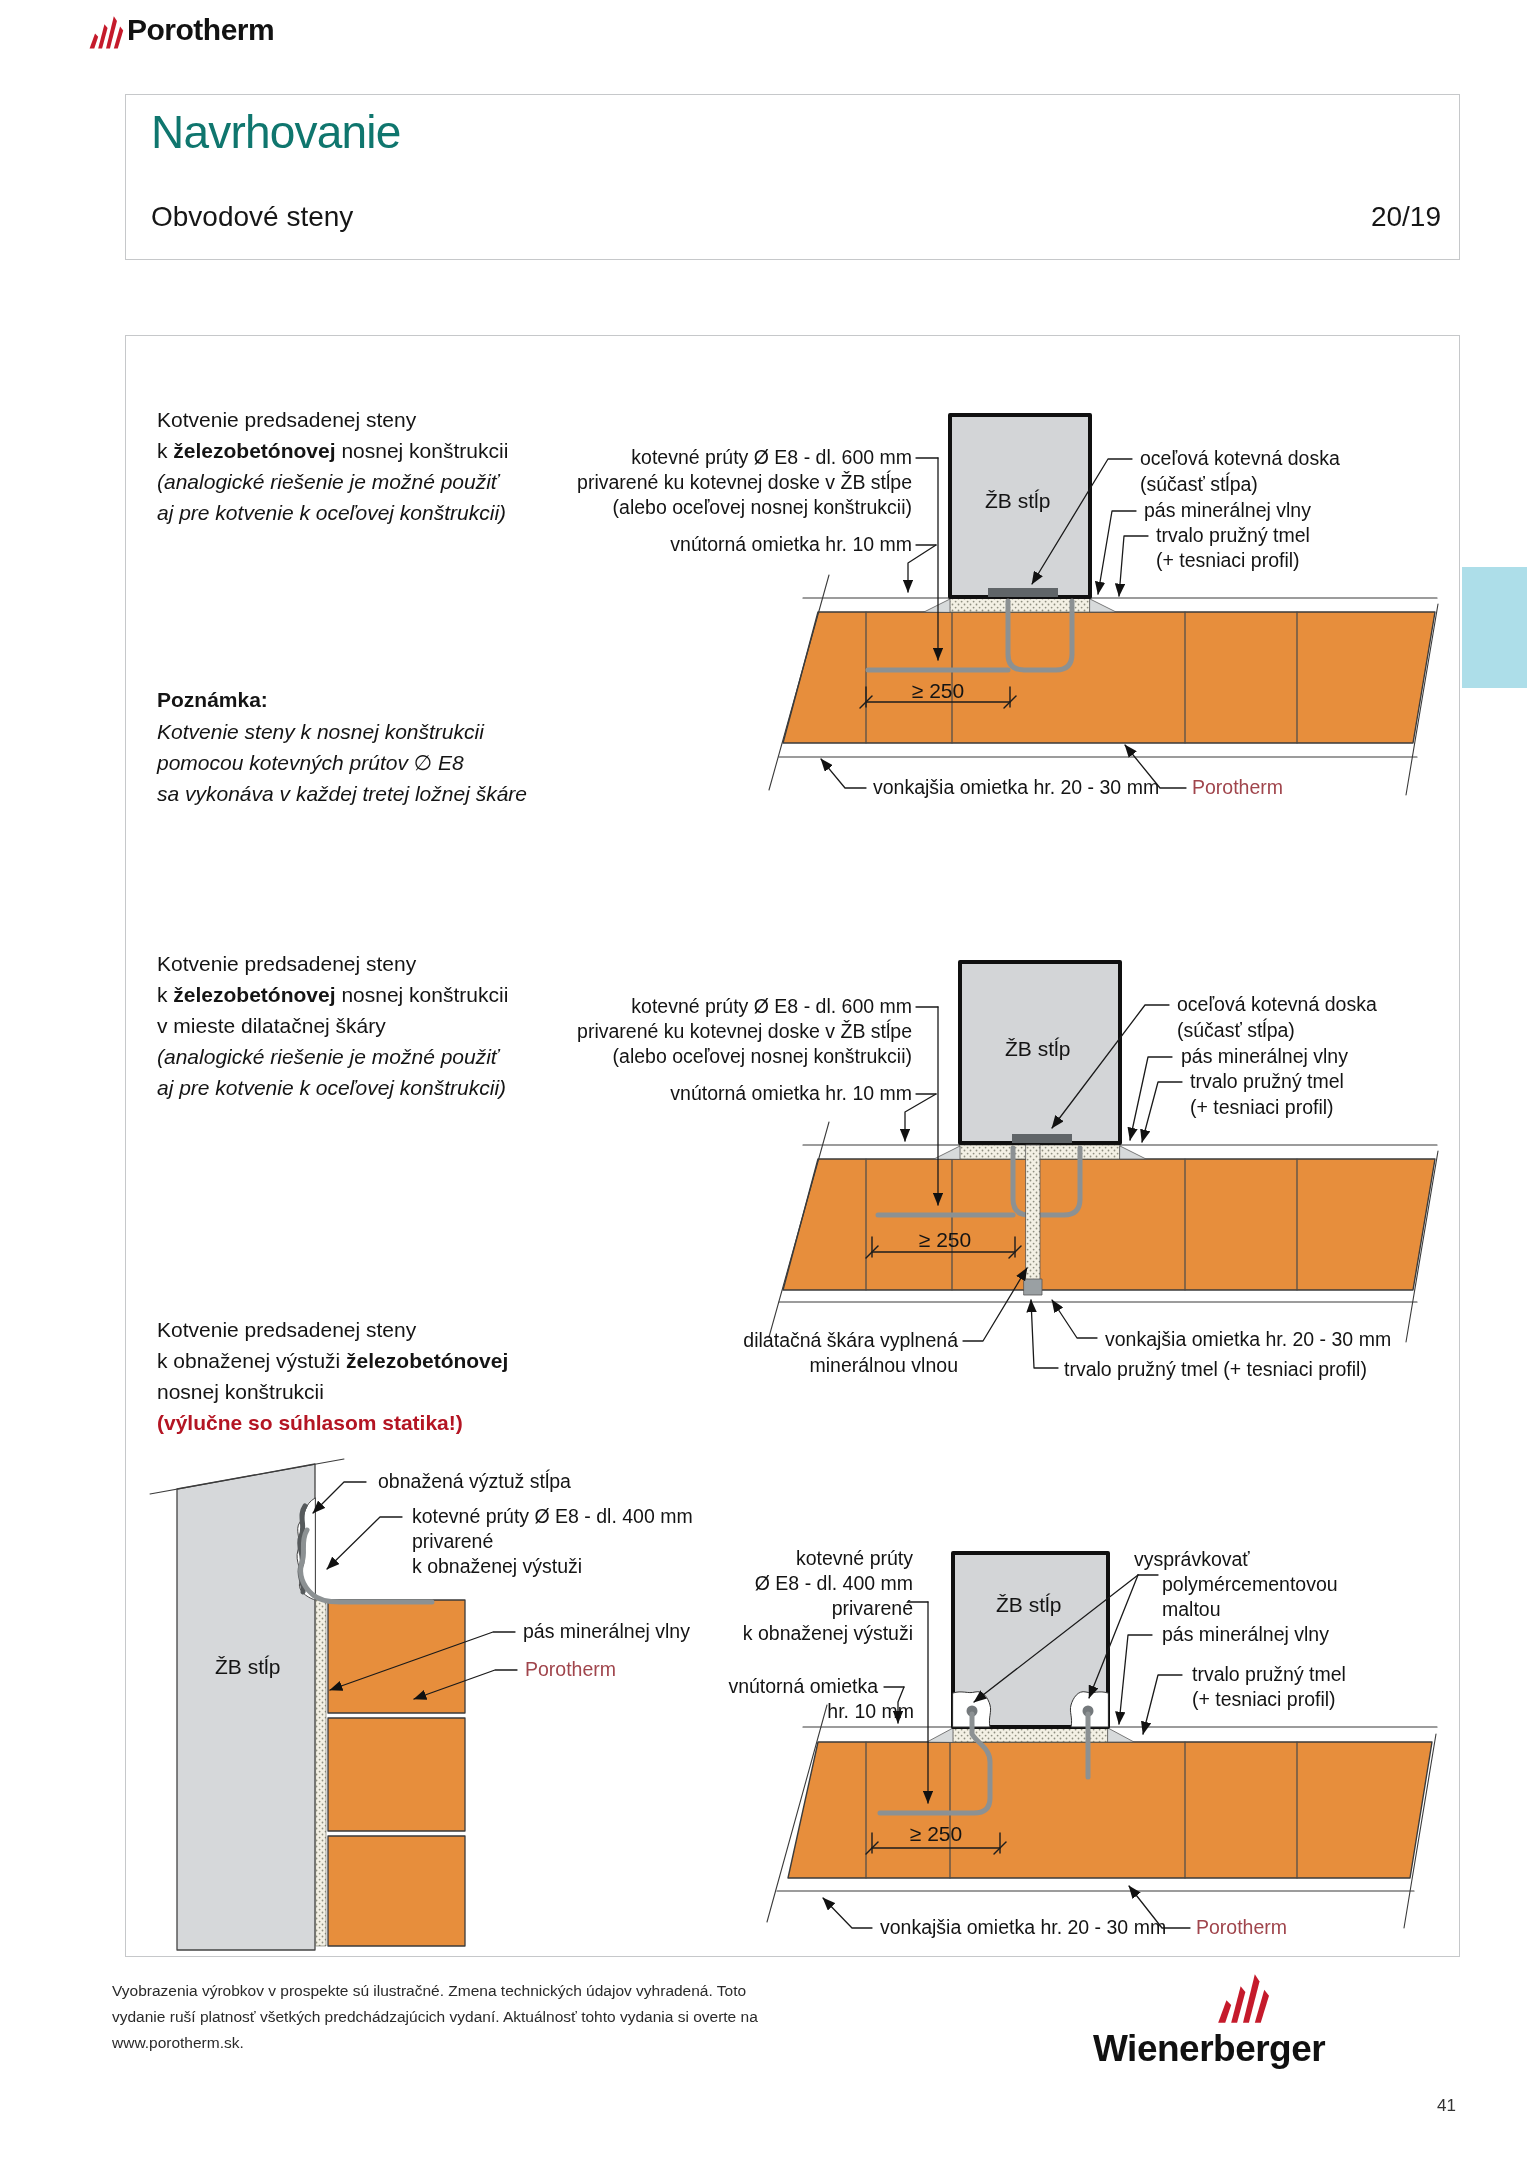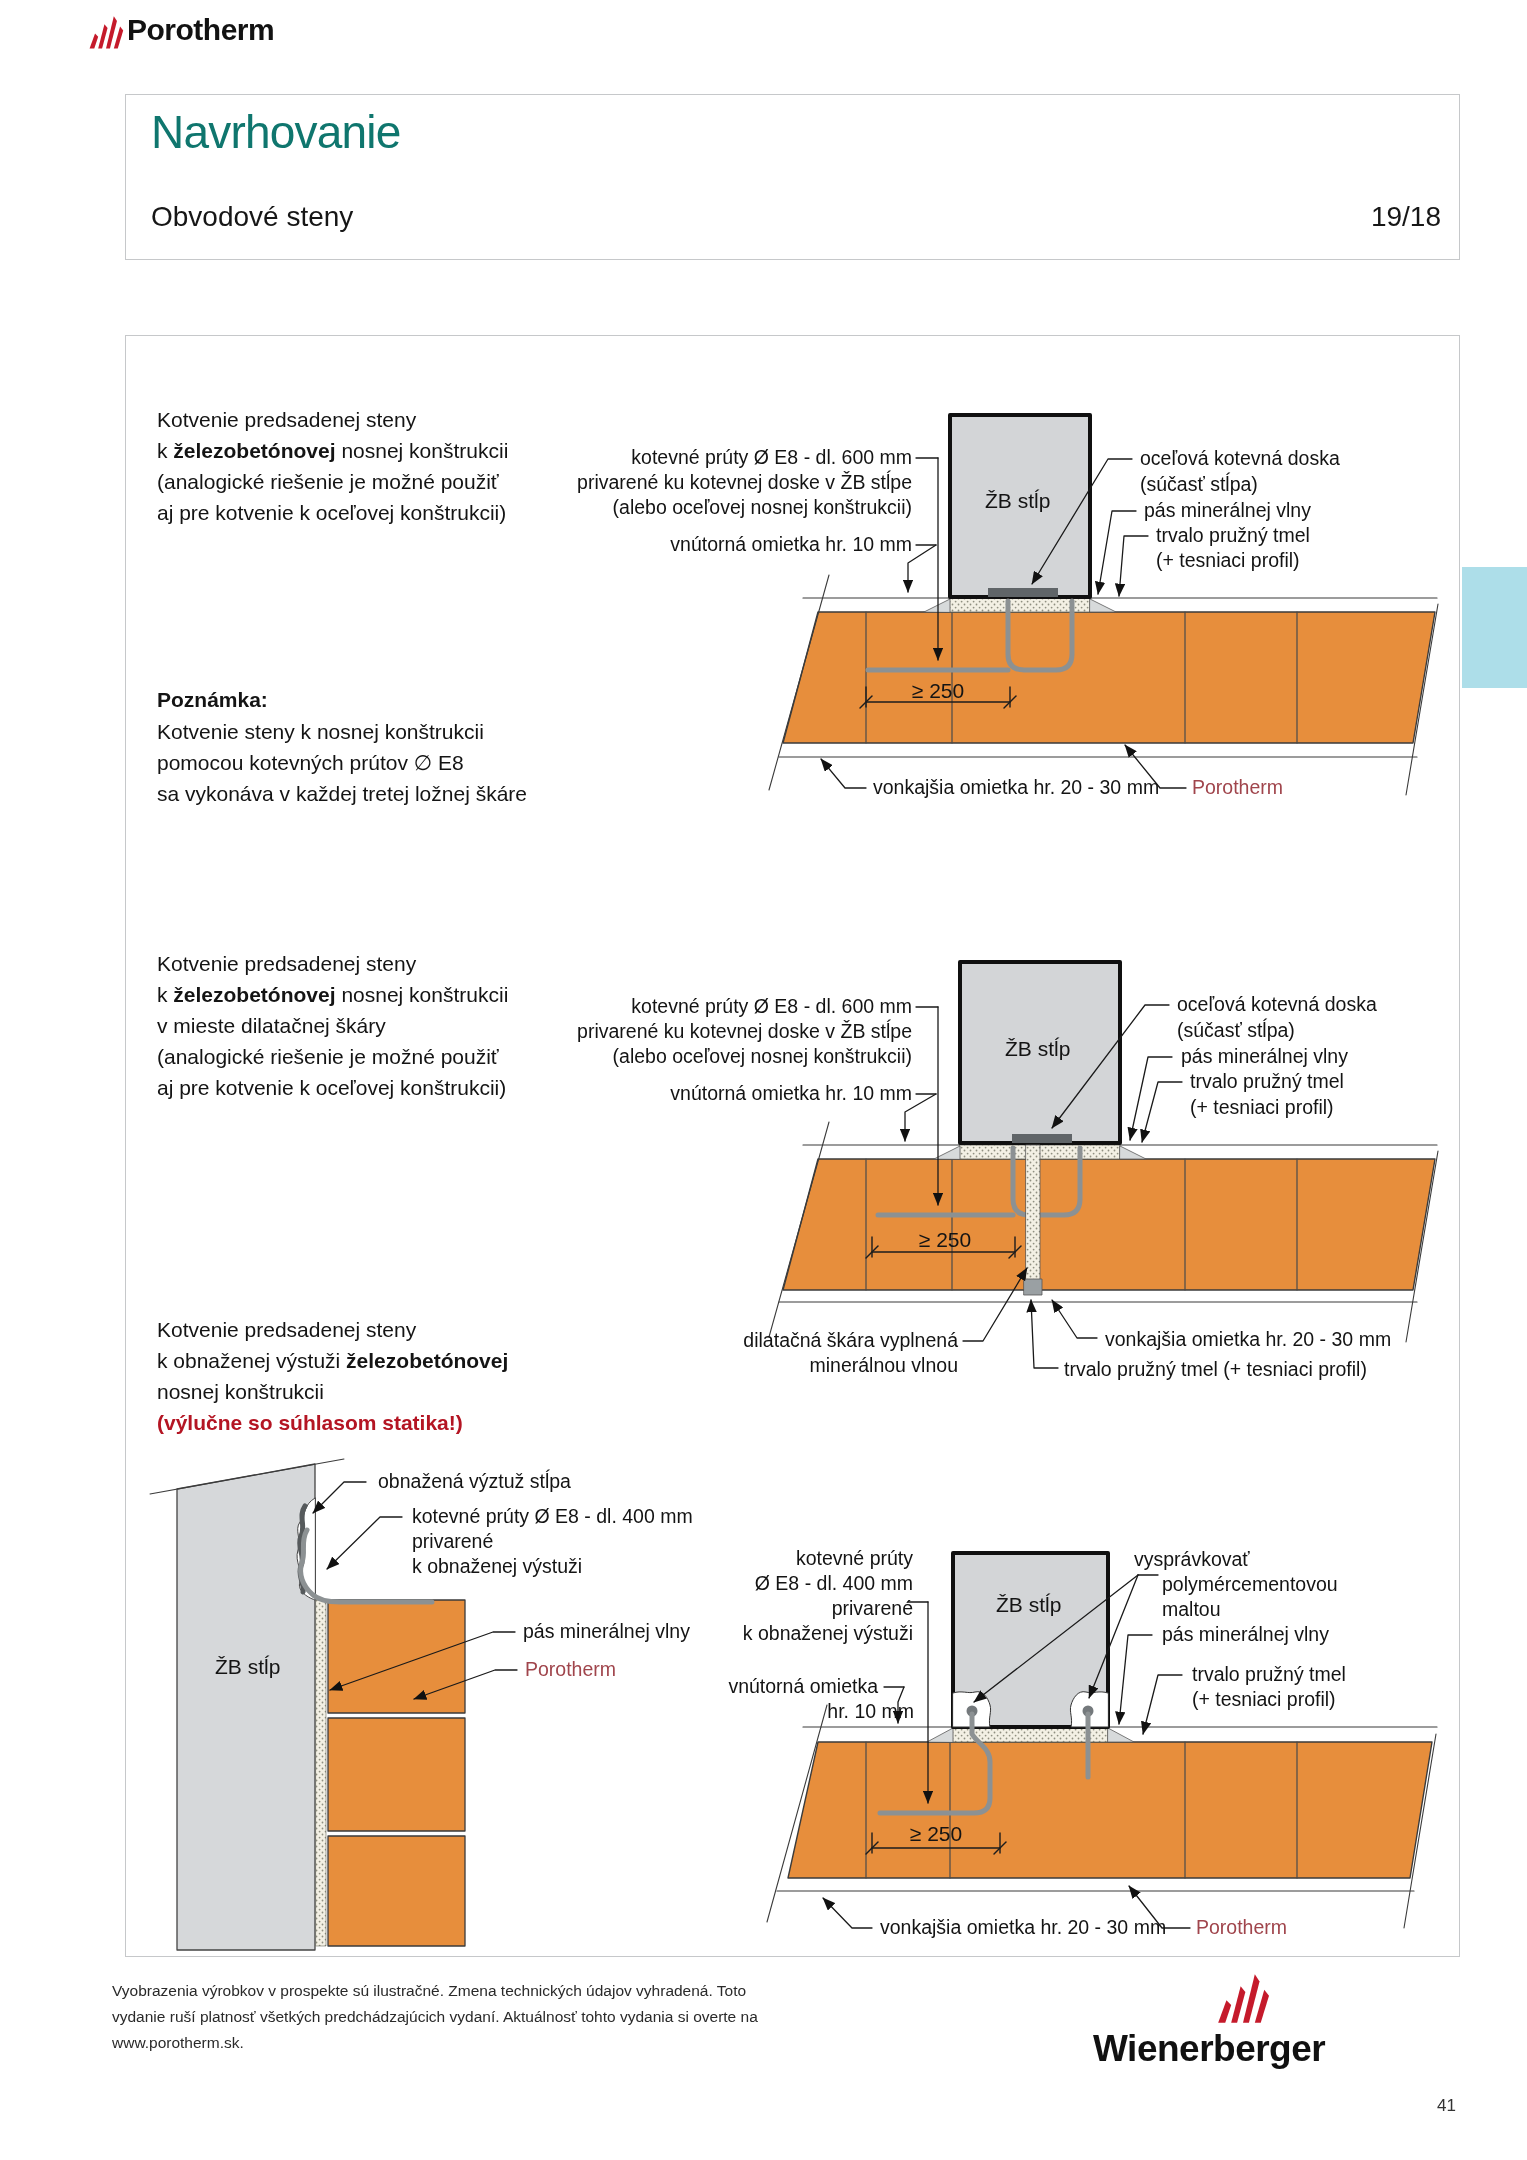--- a/index.html
+++ b/index.html
@@ -5,21 +5,21 @@
   html,body{margin:0;padding:0;background:#e8e8e8}
   .page{position:relative;width:1527px;height:2160px;background:#fff;overflow:hidden;
         font-family:"Liberation Sans","DejaVu Sans",sans-serif;color:#141414;margin:0 auto}
   .abs{position:absolute}
   .box{position:absolute;border:1px solid #c6c8ca;background:#fff}
   .gfx{position:absolute;left:0;top:0}
   .lbl{position:absolute;font-size:19.5px;line-height:23px;color:#141414;white-space:pre}
   .r{text-align:left}
   .c{text-align:center}
   .body-t{position:absolute;font-size:21px;color:#141414;white-space:pre}
-  .it{}
+  .it{font-style:italic}
   .bd{font-weight:700}
   .topbar{position:absolute;left:262px;top:0;width:1265px;height:64px;background:#c51a2b}
   .tagline{position:absolute;left:30px;top:16px;font-size:26px;color:#fdf4f4;letter-spacing:.3px}
   .brandtxt{position:absolute;left:127px;top:13px;font-size:30px;font-weight:700;color:#121212;letter-spacing:-.5px}
   .maintitle{position:absolute;left:25px;top:10px;font-size:46px;color:#0f766e;letter-spacing:-.8px}
   .subtitle{position:absolute;left:25px;top:106px;font-size:28px;color:#161616}
   .pageind{position:absolute;right:18px;top:106px;font-size:28px;color:#161616}
   .heading{position:absolute;left:157px;top:348px;font-size:22px;font-weight:700;color:#b41523;white-space:pre}
   .redtxt{color:#b41523;font-weight:700}
   .brandred{color:#a0454c}
@@ -37,21 +37,21 @@
     <polygon points="2,43 9,24 13,28 8,43" fill="#c51a2b"></polygon>
     <polygon points="13,43 21,12 25,17 18,43" fill="#c51a2b"></polygon>
     <polygon points="23,43 33,2 37,8 28,43" fill="#c51a2b"></polygon>
     <polygon points="33,43 41,15 45,20 38,43" fill="#c51a2b"></polygon>
   </svg>
   <div class="brandtxt">Porotherm</div>
 
   <div class="box" style="left:125px;top:94px;width:1333px;height:164px">
     <div class="maintitle">Navrhovanie</div>
     <div class="subtitle">Obvodové steny</div>
-    <div class="pageind">19/18</div>
+    <div class="pageind">20/19</div>
   </div>
 
   <div class="box" style="left:125px;top:335px;width:1333px;height:1620px"></div>
   <div class="bluetab"></div>
 
   <svg class="gfx" width="1527" height="2160" viewBox="0 0 1527 2160">
     <defs>
       <pattern id="wool" width="6" height="6" patternUnits="userSpaceOnUse">
         <rect width="6" height="6" fill="#f3f0e4"></rect>
         <circle cx="1.6" cy="1.6" r=".9" fill="#8f8f80"></circle>

